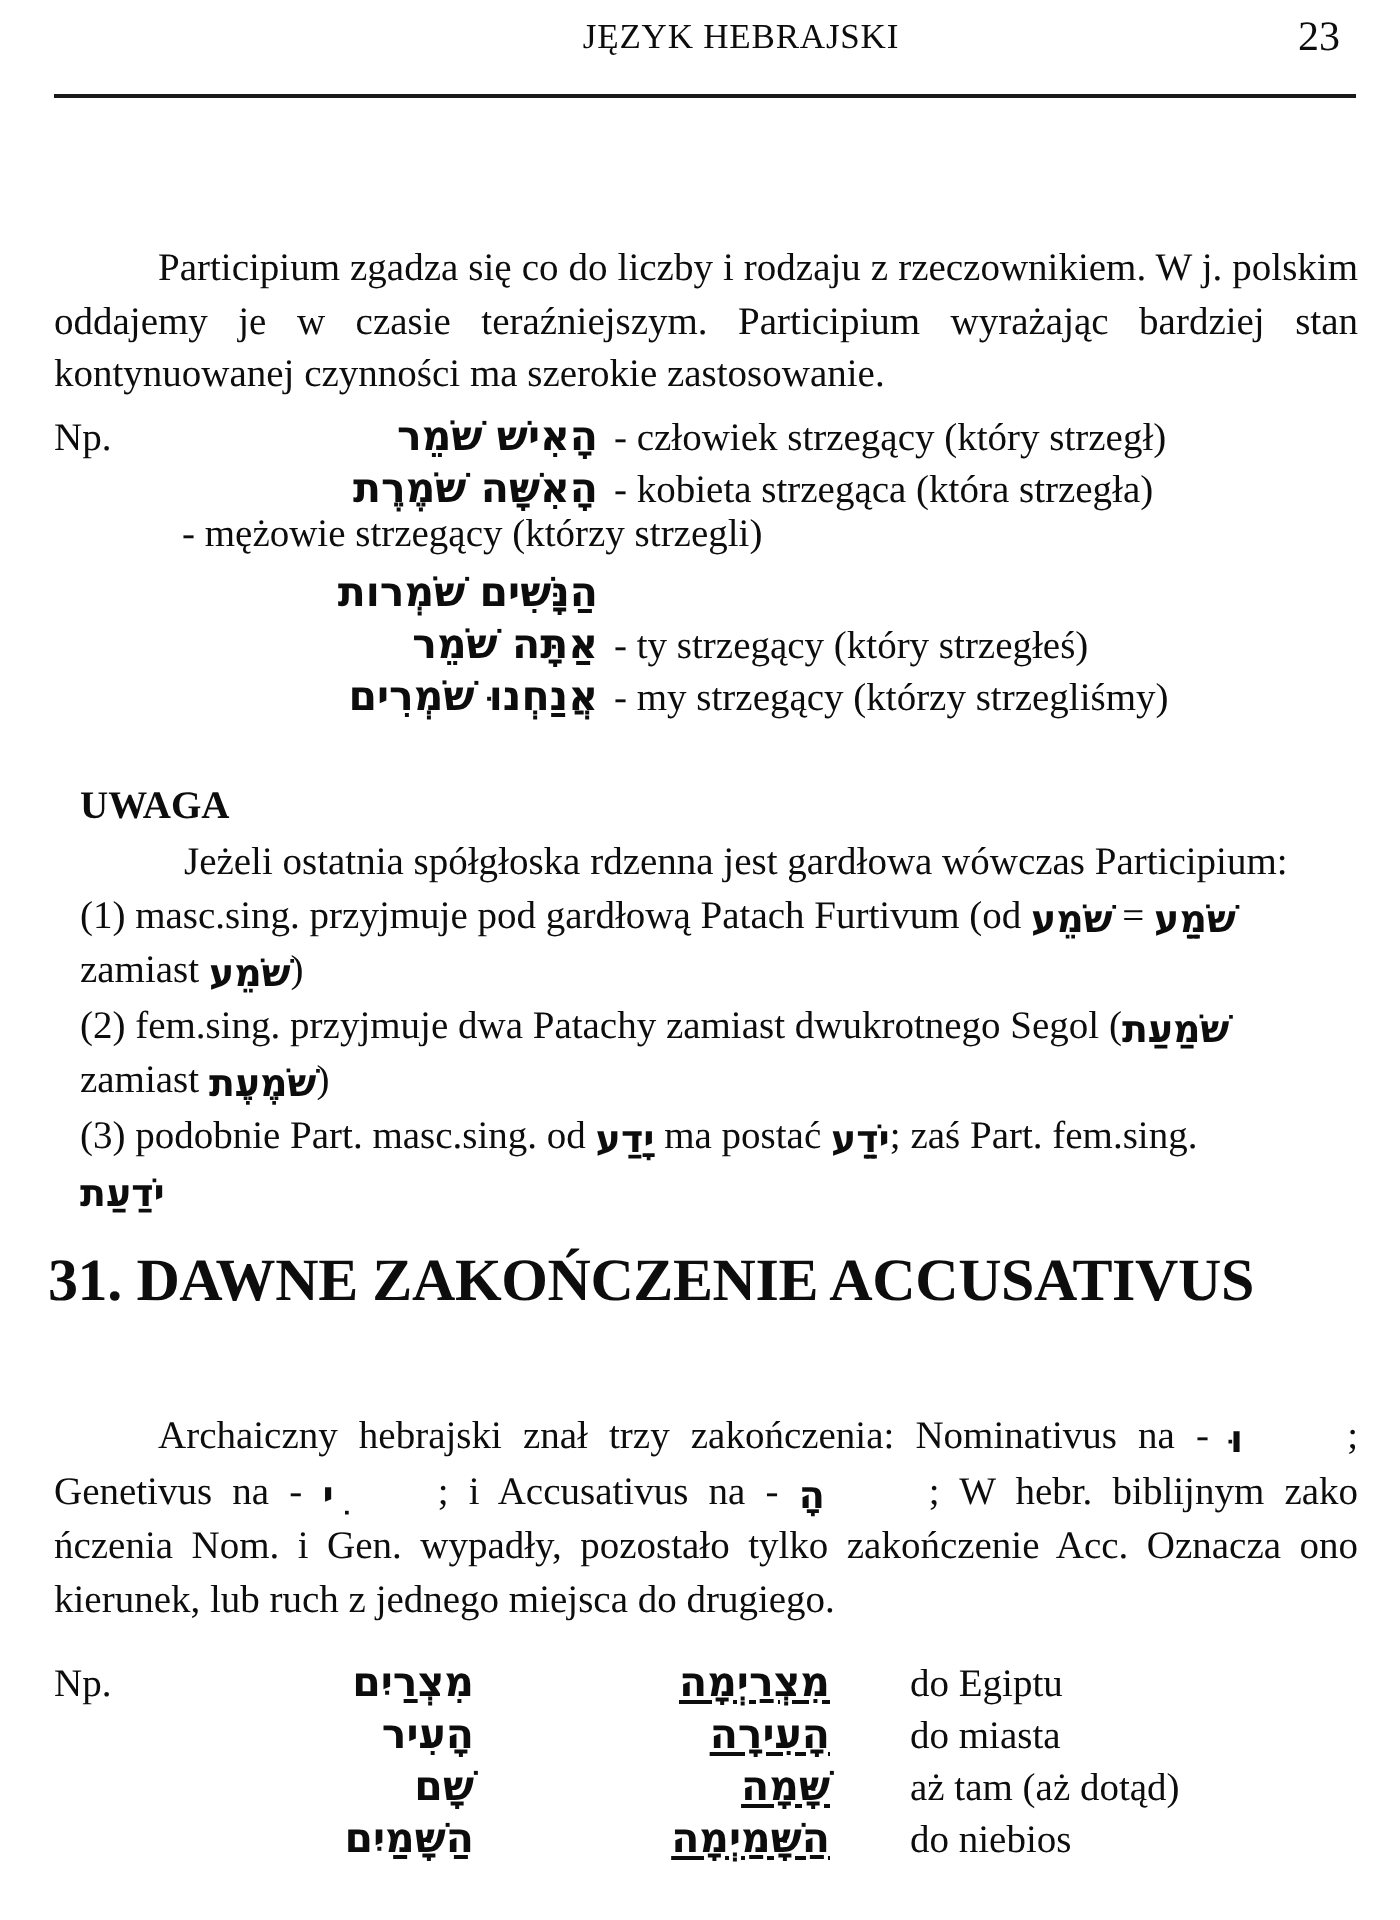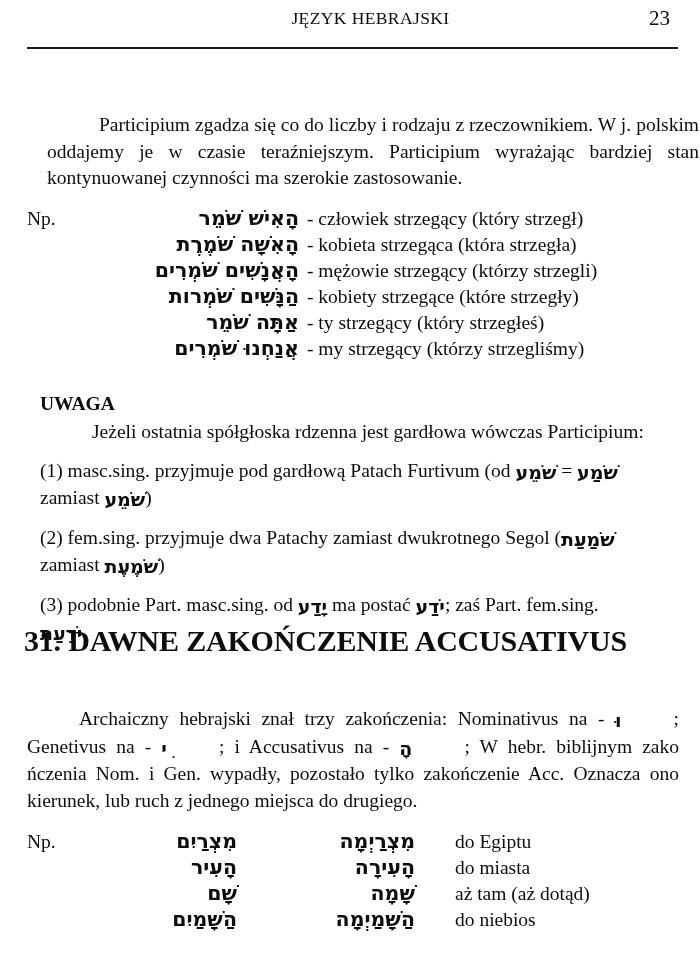--- a/index.html
+++ b/index.html
@@ -56,23 +56,22 @@
     width: 651px;
     top: 47px;
     height: 2px;
     background: #1a1a1a;
   }
 
   
   .body {
     position: absolute;
     left: 27px;
-    top: 112px;
-    width: 652px;
-    margin-left: 20px;
+    top: 122px;
+    width: 652px;
   }
 
   p.para {
     margin: 0 0 0 0;
     font-size: 19.5px;
     line-height: 26.5px;
     text-align: justify;
     text-indent: 52px;
   }
 
@@ -130,21 +129,20 @@
   }
   .uwaga-title {
     font-size: 19.5px;
     font-weight: bold;
     margin-bottom: 4px;
   }
   .numbered {
     font-size: 19.5px;
     line-height: 26.5px;
     text-align: left;
-    margin-top: 12px;
   }
 
   
   .section-heading {
     position: absolute;
     left: 24px;
     top: 624px;
     width: 660px;
     font-size: 30px;
     font-weight: bold;
@@ -180,21 +178,21 @@
   .t-c1, .t-c2 {
     font-family: "DejaVu Sans", sans-serif;
     font-weight: bold;
     font-size: 20.5px;
     direction: rtl;
     unicode-bidi: isolate;
     text-align: right;
     line-height: 26px;
   }
   .t-c1 { flex: 0 0 148px; width: 148px; }
-  .t-c2 { flex: 0 0 178px; width: 178px; padding-right: 36px; }
+  .t-c2 { flex: 0 0 178px; width: 178px; padding-right: 36px; text-decoration: underline; }
   .t-c3 {
     font-size: 19.5px;
     white-space: nowrap;
     padding-left: 4px;
   }
 </style>
 </head>
 <body>
 
 <div class="page">
@@ -215,27 +213,25 @@
       <div class="ex-heb heb-cell">הָאִישׁ שֹׁמֵר</div>
       <div class="ex-gloss">- człowiek strzegący (który strzegł)</div>
     </div>
     <div class="ex-row">
       <div class="ex-np"></div>
       <div class="ex-heb">הָאִשָּׁה שֹׁמֶרֶת</div>
       <div class="ex-gloss">- kobieta strzegąca (która strzegła)</div>
     </div>
     <div class="ex-row">
       <div class="ex-np"></div>
-      <div class="ex-heb">הָאֲנָשִׁים שֹׁמְרִים</div>
       <div class="ex-gloss">- mężowie strzegący (którzy strzegli)</div>
     </div>
     <div class="ex-row">
       <div class="ex-np"></div>
       <div class="ex-heb">הַנָּשִׁים שֹׁמְרות</div>
-      <div class="ex-gloss">- kobiety strzegące (które strzegły)</div>
     </div>
     <div class="ex-row">
       <div class="ex-np"></div>
       <div class="ex-heb">אַתָּה שֹׁמֵר</div>
       <div class="ex-gloss">- ty strzegący (który strzegłeś)</div>
     </div>
     <div class="ex-row">
       <div class="ex-np"></div>
       <div class="ex-heb">אֲנַחְנוּ שֹׁמְרִים</div>
       <div class="ex-gloss">- my strzegący (którzy strzegliśmy)</div>

